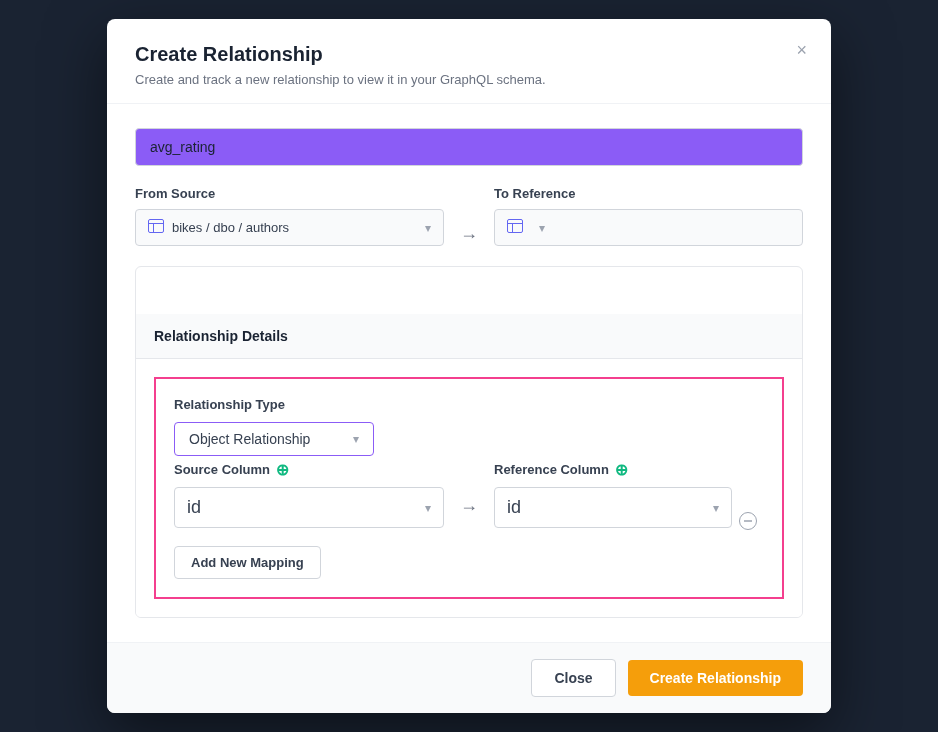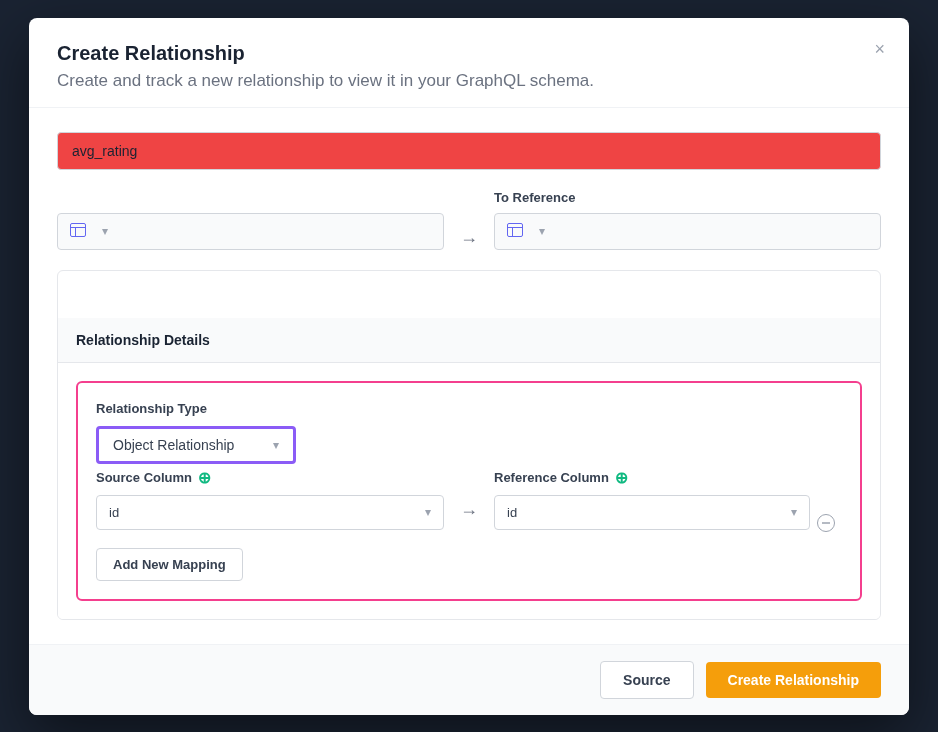--- a/index.html
+++ b/index.html
@@ -18,40 +18,40 @@
       background: #1a2332;
       width: 938px;
       height: 732px;
       display: flex;
       align-items: center;
       justify-content: center;
     }
     .modal {
       background: #ffffff;
       border-radius: 8px;
-      width: 880px;
+      width: 724px;
       max-height: 700px;
       box-shadow: 0 20px 60px rgba(0,0,0,0.5);
       display: flex;
       flex-direction: column;
       overflow: hidden;
     }
     .modal-header {
       padding: 24px 28px 16px;
       position: relative;
       border-bottom: 1px solid #f0f2f5;
     }
     .modal-title {
       font-size: 20px;
       font-weight: 700;
       color: #1a2332;
       margin-bottom: 6px;
     }
     .modal-subtitle {
-      font-size: 17px;
+      font-size: 13px;
       color: #6b7280;
     }
     .close-btn {
       position: absolute;
       top: 18px;
       right: 20px;
       background: none;
       border: none;
       font-size: 18px;
       color: #9ca3af;
@@ -74,21 +74,21 @@
       margin-bottom: 8px;
       display: block;
     }
     .form-input {
       width: 100%;
       padding: 10px 14px;
       border: 1px solid #d1d5db;
       border-radius: 4px;
       font-size: 14px;
       color: #1a2332;
-      background: #ef4444;
+      background: #8b5cf6;
       outline: none;
     }
     .source-reference-row {
       display: flex;
       align-items: flex-end;
       gap: 0;
       margin-bottom: 20px;
     }
     .source-group {
       flex: 1;
@@ -149,34 +149,34 @@
       font-size: 14px;
       color: #1a2332;
       margin-top: 47px;
     }
     .relationship-details-body {
       padding: 18px;
       background: #fff;
     }
     .pink-box {
       border: 2px solid #f43f8e;
-      border-radius: 6px;
+      border-radius: 0;
       padding: 18px;
     }
     .rel-type-label {
       font-size: 13px;
       font-weight: 600;
       color: #374151;
       margin-bottom: 10px;
     }
     .rel-type-select {
       position: relative;
       display: inline-flex;
       align-items: center;
-      border: 3px solid #8b5cf6;
+      border: 1px solid #8b5cf6;
       border-radius: 4px;
       background: #fff;
       padding: 8px 14px;
       cursor: pointer;
       min-width: 200px;
     }
     .rel-type-select-text {
       font-size: 14px;
       color: #374151;
       flex: 1;
@@ -214,21 +214,21 @@
       display: flex;
       align-items: center;
       border: 1px solid #d1d5db;
       border-radius: 4px;
       background: #fff;
       padding: 9px 12px;
       cursor: pointer;
     }
     .col-select-text {
       flex: 1;
-      font-size: 13px;
+      font-size: 18px;
       color: #374151;
     }
     .col-select-chevron {
       color: #9ca3af;
       font-size: 12px;
     }
     .col-arrow {
       display: flex;
       align-items: center;
       justify-content: center;
@@ -313,28 +313,30 @@
     </div>
 
     <div class="modal-body">
 
       <div class="form-group">
         <input class="form-input" type="text" value="avg_rating" style="">
       </div>
 
       <div class="source-reference-row">
         <div class="source-group">
+          <label class="form-label">From Source</label>
           <div class="select-wrapper">
             <span class="select-icon">
               <svg width="16" height="14" viewBox="0 0 16 14" fill="none" xmlns="http://www.w3.org/2000/svg">
                 <rect x="0.5" y="0.5" width="15" height="13" rx="1.5" stroke="#6366f1" fill="none"></rect>
                 <line x1="0.5" y1="4.5" x2="15.5" y2="4.5" stroke="#6366f1"></line>
                 <line x1="5.5" y1="4.5" x2="5.5" y2="13.5" stroke="#6366f1"></line>
               </svg>
             </span>
+            <span class="select-text">bikes / dbo / authors</span>
             <span class="select-chevron">▾</span>
           </div>
         </div>
 
         <div class="arrow-connector">→</div>
 
         <div class="reference-group">
           <label class="form-label">To Reference</label>
           <div class="select-wrapper">
             <span class="select-icon">
@@ -399,17 +401,17 @@
 
             
             <button class="add-mapping-btn">Add New Mapping</button>
           </div>
 
         </div>
       </div>
     </div>
 
     <div class="modal-footer">
-      <button class="btn-close">Source</button>
+      <button class="btn-close">Close</button>
       <button class="btn-create">Create Relationship</button>
     </div>
   </div>
 </div>
 
 </body></html>

